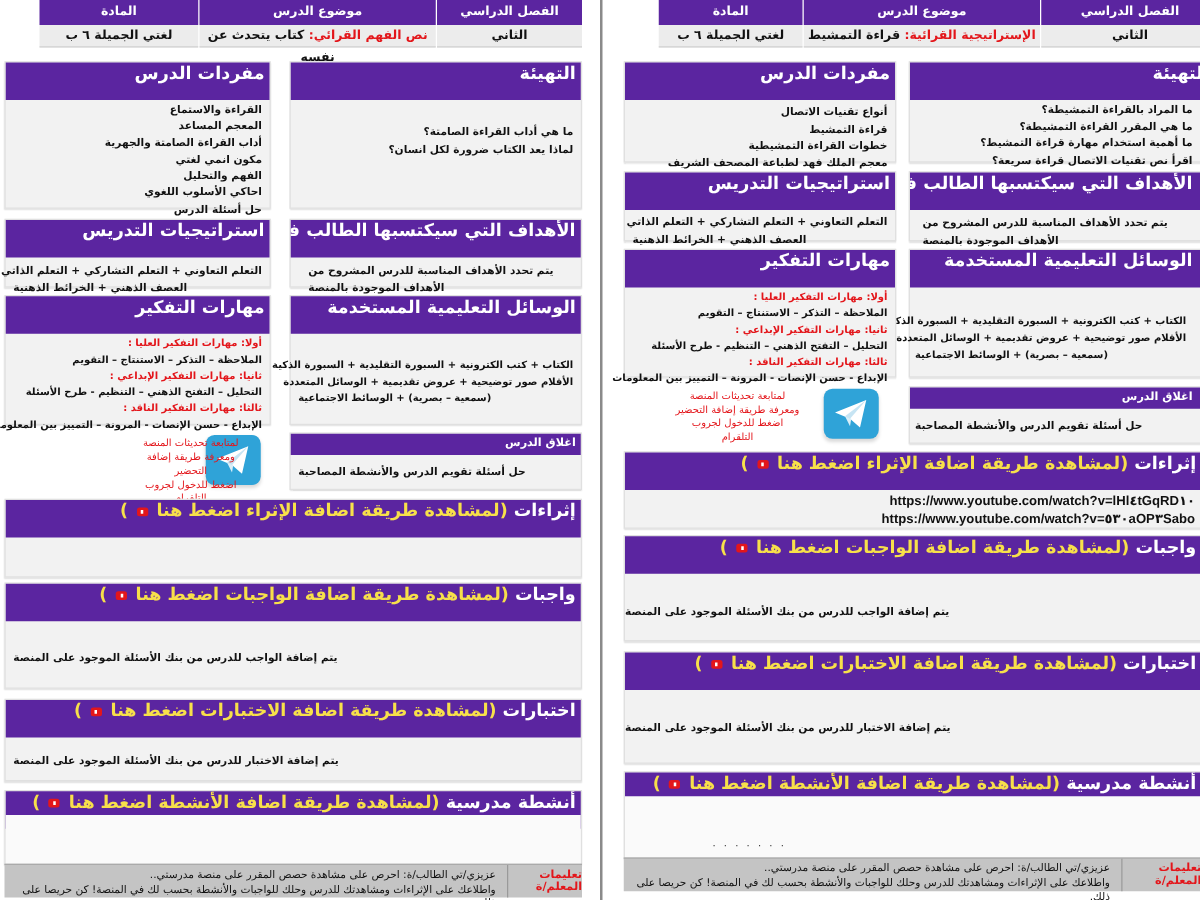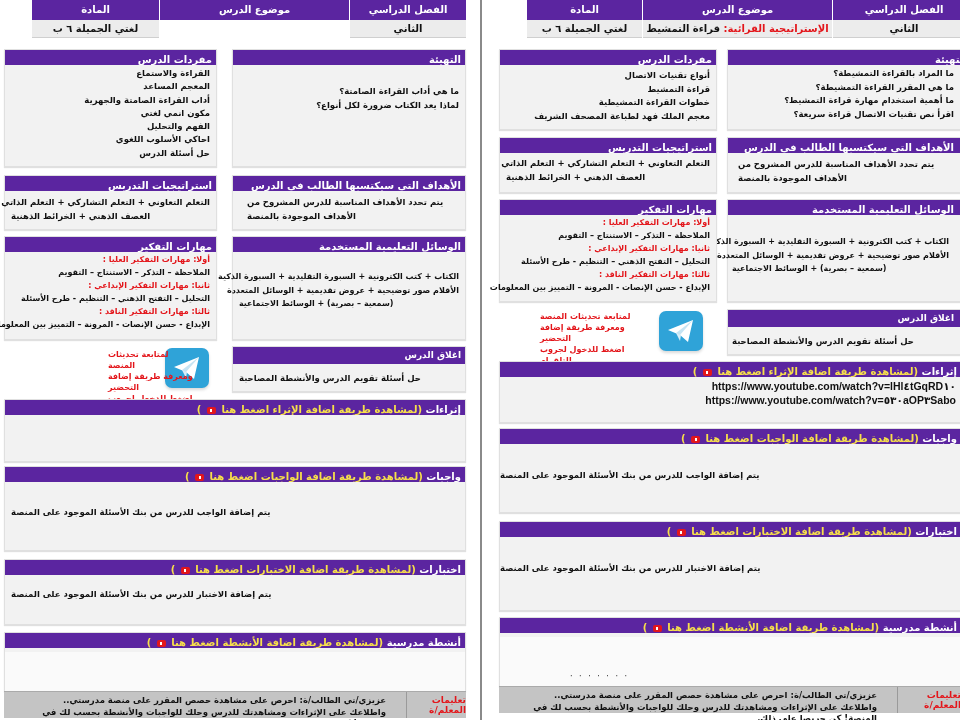--- a/index.html
+++ b/index.html
@@ -9,62 +9,63 @@
   #page-left { left: 0; width: 470px; }
   #page-right { left: 484px; width: 476px; }
   .divider { position: absolute; left: 480px; top: 0; width: 2px; height: 720px; background: #8a8a8a; }
   .hdr-table { position: absolute; top: 0; display: flex; flex-direction: row; }
   .hdr-col { display: flex; flex-direction: column; border-left: 1px solid #ffffff; }
   .hdr-col:last-child { border-left: none; padding-left: 28px; }
   .hdr-cell { background: #5b25a0; color: #ffffff; height: 20px; font-size: 10px; font-weight: bold; text-align: center; line-height: 20px; }
   .val-cell { background: #ececec; color: #111; height: 18px; font-size: 10px; font-weight: bold; text-align: center; line-height: 18px; border-bottom: 1px solid #cfcfcf; }
   .red { color: #e3161b; }
   .box { position: absolute; background: #f2f2f2; border: 1px solid #e0e0e0; box-shadow: 0 1px 1px rgba(0,0,0,0.12); }
-  .box-title { background: #5b25a0; color: #ffffff; font-size: 10px; font-weight: bold; height: 15px; line-height: 19px; padding: 0 4px; text-align: right; white-space: nowrap; overflow: hidden; }
+  .box-title { background: #5b25a0; color: #ffffff; font-size: 14px; font-weight: bold; height: 30px; line-height: 19px; padding: 0 4px; text-align: right; white-space: nowrap; overflow: hidden; }
   .box-title .yellow { color: #f7e04a; }
   .box-body { font-size: 8.5px; font-weight: bold; color: #111; line-height: 13.5px; padding: 2px 6px; }
   .box-body.center { text-align: left; }
   .box-body .line { display: block; white-space: nowrap; }
   .box-body .line.red { color: #e3161b; }
   .yt { display: inline-block; width: 9px; height: 7px; background: #e3161b; border-radius: 2px; vertical-align: middle; position: relative; margin: 0 2px; }
   .yt::after { content: ""; position: absolute; left: 3.5px; top: 2px; width: 2px; height: 3px; background: #fff; }
   .links { direction: ltr; text-align: right; font-family: "Liberation Sans", "DejaVu Sans", sans-serif; font-size: 10.5px; font-weight: bold; color: #111; line-height: 14px; padding: 2px 4px; }
   .telegram { position: absolute; width: 44px; height: 40px; border-radius: 7px; background: #2fa3d8; box-shadow: 0 2px 3px rgba(0,0,0,0.15); }
   .telegram svg { position: absolute; left: 7px; top: 7px; }
-  .promo { position: absolute; text-align: left; color: #e3161b; font-size: 8px; font-weight: bold; line-height: 11px; }
+  .promo { position: absolute; text-align: center; color: #e3161b; font-size: 8px; font-weight: normal; line-height: 11px; }
   .footer { position: absolute; background: #c4c4c4; display: flex; flex-direction: row; border-top: 1px solid #aaa; }
   .footer-label { width: 60px; color: #e3161b; font-size: 9px; font-weight: bold; display: flex; align-items: center; justify-content: center; border-left: 1px solid #9a9a9a; }
-  .footer-text { flex: 1; font-size: 8.5px; font-weight: bold; color: #111; line-height: 11.5px; padding: 3px 20px; }
+  .footer-text { flex: 1; font-size: 8.5px; font-weight: normal; color: #111; line-height: 11.5px; padding: 3px 9px; }
   .white-area { position: absolute; background: #ffffff; }
   .dots { position: absolute; font-size: 8px; color: #333; letter-spacing: 2px; }
 </style>
 </head>
 <body>
 
 <div class="page" id="page-left">
 
   <div class="hdr-table" style="left:4px; top:0; width:462px;">
     <div class="hdr-col" style="width:117px">
       <div class="hdr-cell">الفصل الدراسي</div>
       <div class="val-cell">الثاني</div>
     </div>
     <div class="hdr-col" style="width:190px">
       <div class="hdr-cell">موضوع الدرس</div>
+      <div class="val-cell"><span class="red">نص الفهم القرائي:</span><span> كتاب يتحدث عن نفسه</span></div>
     </div>
     <div class="hdr-col" style="width:155px">
       <div class="hdr-cell">المادة</div>
       <div class="val-cell">لغتي الجميلة ٦ ب</div>
     </div>
   </div>
 
   <div class="box" style="left:232px; top:49px; width:234px; height:118px;">
     <div class="box-title">التهيئة</div>
     <div class="box-body" style="padding-top:20px">
       <span class="line">ما هي أداب القراءة الصامتة؟</span>
-      <span class="line">لماذا يعد الكتاب ضرورة لكل أنواع؟</span>
+      <span class="line">لماذا يعد الكتاب ضرورة لكل انسان؟</span>
     </div>
   </div>
 
   <div class="box" style="left:4px; top:49px; width:213px; height:118px;">
     <div class="box-title">مفردات الدرس</div>
     <div class="box-body" style="line-height:13.3px">
       <span class="line">القراءة والاستماع</span>
       <span class="line">المعجم المساعد</span>
       <span class="line">أداب القراءة الصامتة والجهرية</span>
       <span class="line">مكون انمي لغتي</span>

